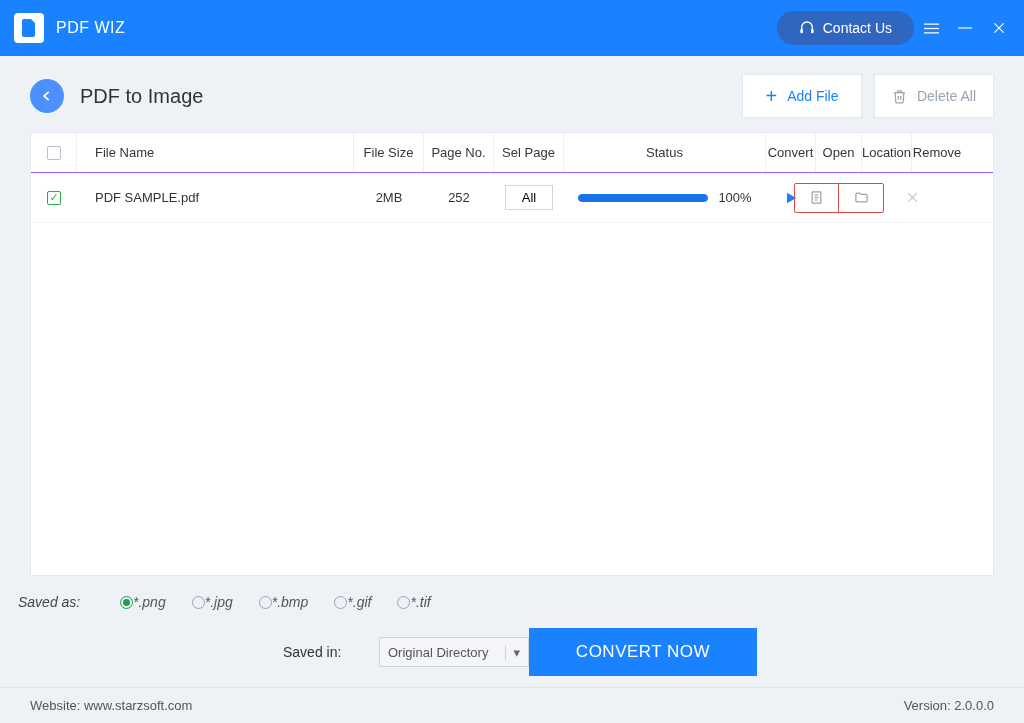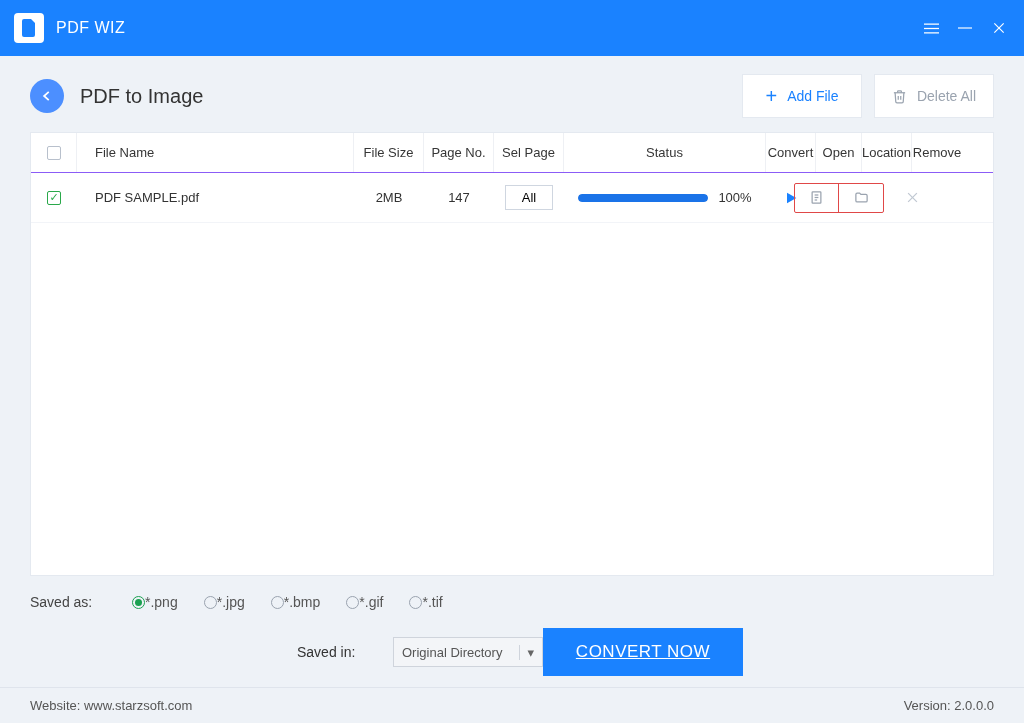--- a/index.html
+++ b/index.html
@@ -85,43 +85,43 @@
 .status-cell { display:flex; align-items:center; gap:10px; }
 .progress { width:130px; height:8px; border-radius:4px; background:#e7edf6; position:relative; overflow:hidden;}
 .progress .fill { position:absolute; left:0; top:0; bottom:0; background:#1a73e8; border-radius:4px; }
 
 .play-icon { color:#1a82ff; cursor:pointer;}
 .open-location-group { display:flex; border:1px solid #e04848; border-radius:2px; height:30px;}
 .open-location-group .cell { width:44px; display:flex; align-items:center; justify-content:center; color:#9aa3af; cursor:pointer;}
 .remove-icon { color:#c1c8d2; cursor:pointer; }
 
 .options {
-  display:flex; align-items:center; padding: 18px 30px 0 30px; gap: 26px;
-  font-size:14px; color:#333;
+  display:flex; align-items:center; padding: 18px 30px 0 18px; gap: 26px;
+  font-size:14px; color:#333;font-style:italic;
 }
 .options .lbl { width: 76px; color:#444;}
 .radio { display:flex; align-items:center; color:#555; cursor:pointer;}
 .radio .dot { width:13px; height:13px; border-radius:50%; border:1px solid #9aa3af; display:flex; align-items:center; justify-content:center;}
 .radio.sel .dot { border-width:1px; border-color:#1aa050;}
 .radio.sel .dot::after{content:""; width:7px; height:7px; border-radius:50%; background:#1aa050;}
 
 .saved-in-row {
   display:flex; align-items:center; padding: 18px 30px 0 30px;
   font-size:14px; color:#333; justify-content:center;margin-left:16px;
 }
 .saved-in-left { display:flex; align-items:center;}
 .dropdown {
   border:1px solid #cfd4dc; background:#f3f5f8; height:30px; width:150px;
   display:flex; align-items:center; padding:0 8px; justify-content:space-between;
   margin-left: 20px; font-size:13px; color:#555; cursor:pointer;
 }
 .dropdown .arrow { border-left:1px solid #cfd4dc; padding-left:7px; margin-left:7px; color:#666;}
 .convert-now {
-  background:#1a82ff; color:#fff; border:none; width:200px; height:48px;
-  font-size:17px; letter-spacing:0.5px; cursor:pointer;text-decoration:underline;
+  background:#1a82ff; color:#fff; border:none; width:228px; height:48px;
+  font-size:17px; letter-spacing:0.5px; cursor:pointer;
 }
 
 .footer {
   position:absolute; bottom:0; left:0; right:0;
   display:flex; align-items:center; justify-content:space-between;
   padding: 10px 30px; font-size:13px; color:#555;
   border-top:1px solid #dfe4ec;
 }
 svg { display:block;}
 </style>
@@ -129,20 +129,30 @@
 <body>
 
 <div class="titlebar">
   <div class="logo">
     <svg width="16" height="18" viewBox="0 0 16 18">
         <path d="M3 0h7l4 4v12a2 2 0 0 1-2 2H3a2 2 0 0 1-2-2V2a2 2 0 0 1 2-2z" fill="#1a82ff"></path>
       </svg>
   </div>
   <div class="app-name">PDF WIZ</div>
   <div class="spacer"></div>
+  <div class="contact-btn">
+    <span>
+      <svg width="16" height="16" viewBox="0 0 24 24" fill="none" stroke="#fff" stroke-width="2">
+          <path d="M4 14v-3a8 8 0 0 1 16 0v3"></path>
+          <rect x="2" y="13" width="4" height="7" rx="2" fill="#fff" stroke="none"></rect>
+          <rect x="18" y="13" width="4" height="7" rx="2" fill="#fff" stroke="none"></rect>
+        </svg>
+    </span>
+    <span>Contact Us</span>
+  </div>
   <div class="tb-btn">
     <svg width="15" height="15" viewBox="0 0 24 24" fill="#fff">
         <rect y="4" width="24" height="2"></rect>
         <rect y="11" width="24" height="2"></rect>
         <rect y="18" width="24" height="2"></rect>
       </svg>
   </div>
   <div class="tb-btn">
     <svg width="14" height="14" viewBox="0 0 24 24" fill="#fff">
         <rect y="11" width="24" height="2"></rect>
@@ -196,21 +206,21 @@
     <div class="col-location">Location</div>
     <div class="col-remove">Remove</div>
   </div>
 
   <div class="trow">
     <div class="col-check">
         <div class="checkbox checked"></div>
       </div>
     <div class="col-name">PDF SAMPLE.pdf</div>
     <div class="col-size">2MB</div>
-    <div class="col-pages">147</div>
+    <div class="col-pages">252</div>
     <div class="col-sel">
       <button class="sel-page-btn">All</button>
     </div>
     <div class="col-status">
       <div class="status-cell">
         <div class="progress">
           <div class="fill" style="width:100%"></div>
         </div>
         <span>100%</span>
       </div>

